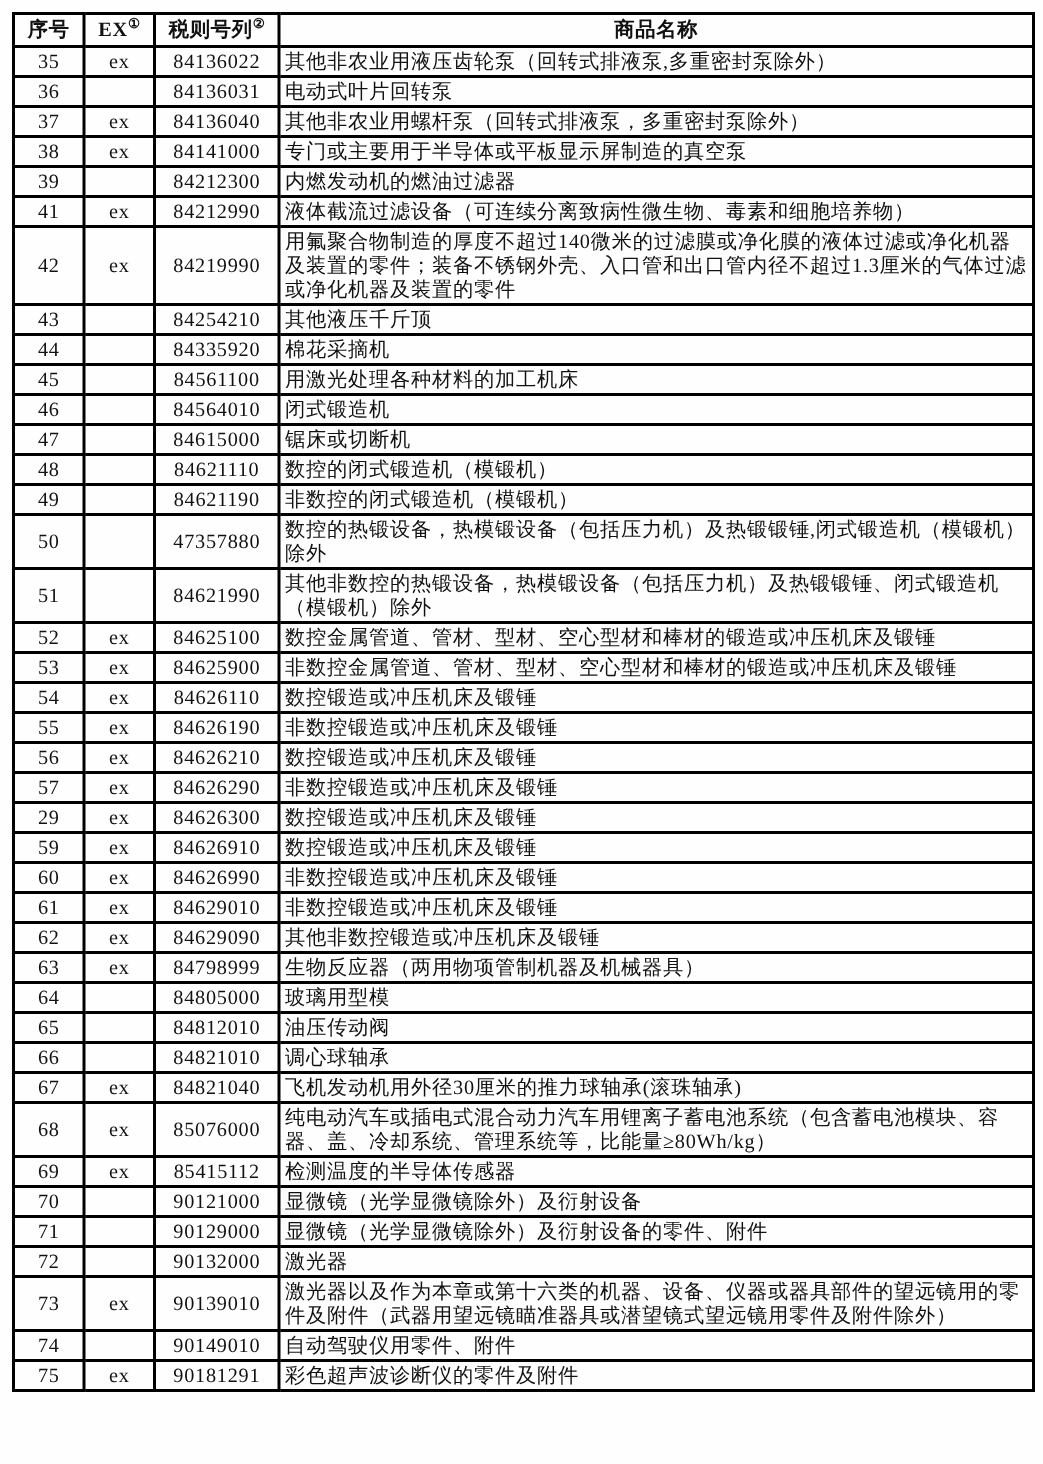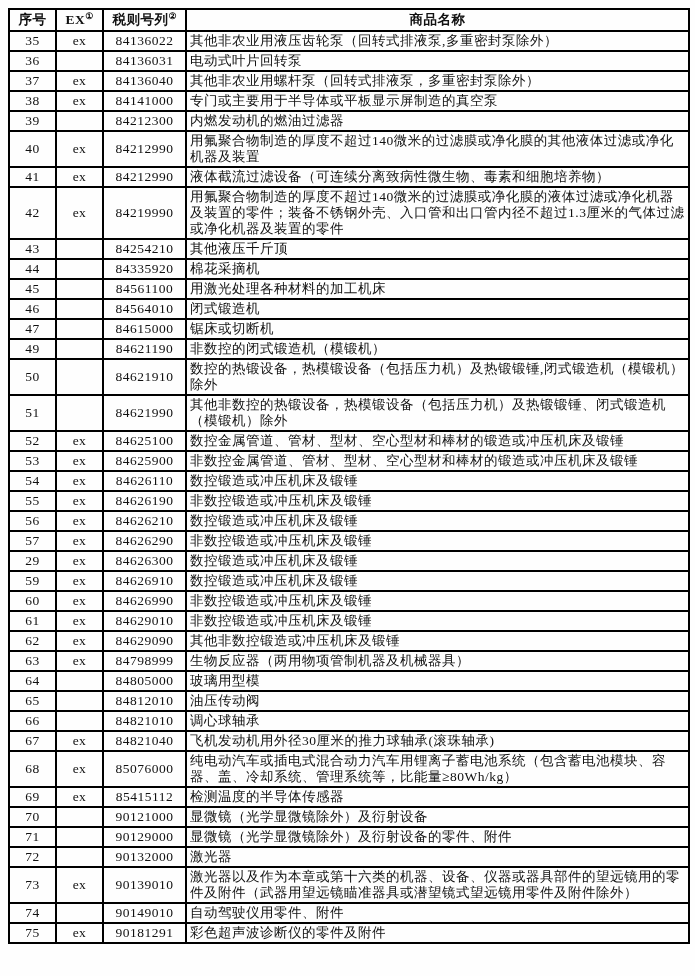--- a/index.html
+++ b/index.html
@@ -114,26 +114,20 @@
     <td class="cell-name">专门或主要用于半导体或平板显示屏制造的真空泵</td>
   </tr>
 
   <tr>
     <td class="cell-seq">39</td>
     <td class="cell-ex"></td>
     <td class="cell-code">84212300</td>
     <td class="cell-name">内燃发动机的燃油过滤器</td>
   </tr>
 
-  <tr>
-    <td class="cell-seq">40</td>
-    <td class="cell-ex">ex</td>
-    <td class="cell-code">84212990</td>
-    <td class="cell-name">用氟聚合物制造的厚度不超过140微米的过滤膜或净化膜的其他液体过滤或净化机器及装置</td>
-  </tr>
 
   <tr>
     <td class="cell-seq">41</td>
     <td class="cell-ex">ex</td>
     <td class="cell-code">84212990</td>
     <td class="cell-name">液体截流过滤设备（可连续分离致病性微生物、毒素和细胞培养物）</td>
   </tr>
 
   <tr>
     <td class="cell-seq">42</td>
@@ -170,32 +164,38 @@
     <td class="cell-name">闭式锻造机</td>
   </tr>
 
   <tr>
     <td class="cell-seq">47</td>
     <td class="cell-ex"></td>
     <td class="cell-code">84615000</td>
     <td class="cell-name">锯床或切断机</td>
   </tr>
 
+  <tr>
+    <td class="cell-seq">48</td>
+    <td class="cell-ex"></td>
+    <td class="cell-code">84621110</td>
+    <td class="cell-name">数控的闭式锻造机（模锻机）</td>
+  </tr>
 
   <tr>
     <td class="cell-seq">49</td>
     <td class="cell-ex"></td>
     <td class="cell-code">84621190</td>
     <td class="cell-name">非数控的闭式锻造机（模锻机）</td>
   </tr>
 
   <tr>
     <td class="cell-seq">50</td>
     <td class="cell-ex"></td>
-    <td class="cell-code">84621910</td>
+    <td class="cell-code">47357880</td>
     <td class="cell-name">数控的热锻设备，热模锻设备（包括压力机）及热锻锻锤,闭式锻造机（模锻机）除外</td>
   </tr>
 
   <tr>
     <td class="cell-seq">51</td>
     <td class="cell-ex"></td>
     <td class="cell-code">84621990</td>
     <td class="cell-name">其他非数控的热锻设备，热模锻设备（包括压力机）及热锻锻锤、闭式锻造机（模锻机）除外</td>
   </tr>
 

